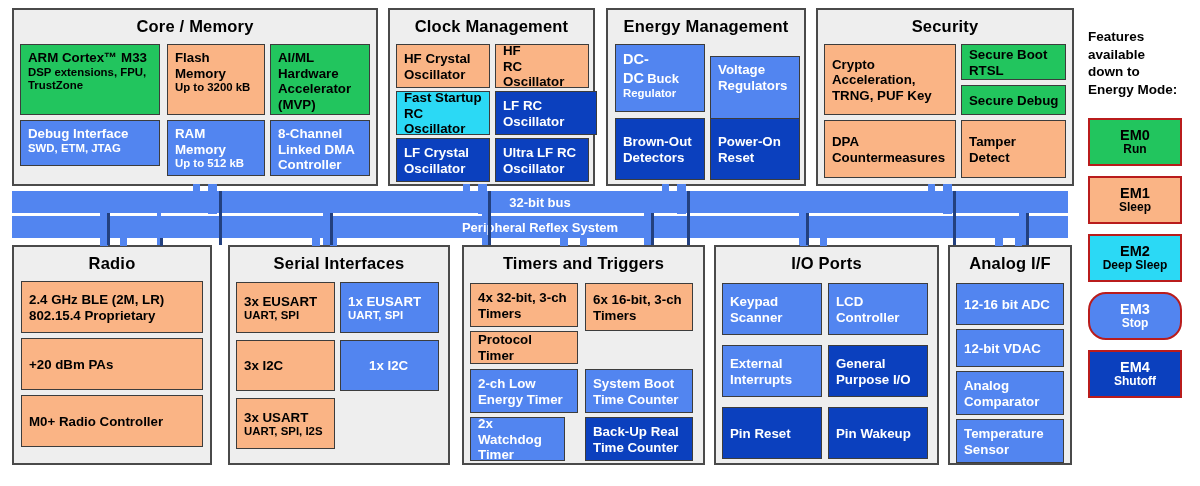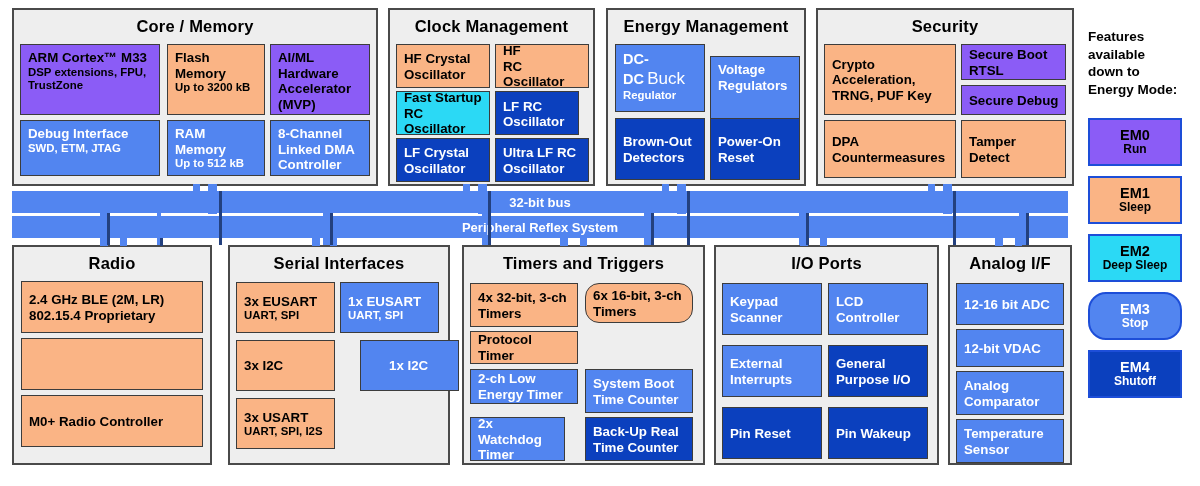--- a/index.html
+++ b/index.html
@@ -46,21 +46,21 @@
     font-size: 13.3px;
   }
   .blk .t2 {
     display: block;
     font-weight: bold;
     font-size: 11.4px;
   }
   .blk.center-v { display: flex; flex-direction: column; justify-content: center; }
 
   
-  .em0 { background: #8b5cf6; color: #000000; }
+  .em0 { background: #22c55e; color: #000000; }
   .em1 { background: #fab485; color: #000000; }
   .em2 { background: #2bd9f5; color: #000000; }
   .em3 { background: #5285f0; color: #ffffff; }
   .em4 { background: #0b40be; color: #ffffff; }
 
   
   .bus {
     position: absolute;
     background: #5285f0;
     color: #ffffff;
@@ -89,21 +89,21 @@
     font-size: 13.5px;
     color: #000;
     line-height: 1.3;
     margin-bottom: 12px;
   }
   .legend-swatch {
     position: absolute;
     left: 1088px;
     width: 94px;
     height: 48px;
-    border: 2px solid #1d4ed8;
+    border: 2px solid #b91c1c;
     box-sizing: border-box;
     display: flex;
     flex-direction: column;
     align-items: center;
     justify-content: center;
     line-height: 1.16;
   }
   .legend-swatch .em-name { font-weight: bold; font-size: 14.5px; }
   .legend-swatch .em-desc { font-weight: bold; font-size: 12px; }
 </style>
@@ -122,21 +122,21 @@
   <span class="t1">Flash</span>
   <span class="t1">Memory</span>
   <span class="t2">Up to 3200 kB</span>
 </div>
 <div class="blk em0" style="left:270px; top:44px; width:100px; height:71px;">
   <span class="t1">AI/ML</span>
   <span class="t1">Hardware</span>
   <span class="t1">Accelerator</span>
   <span class="t1">(MVP)</span>
 </div>
-<div class="blk em3" style="left:20px; top:120px; width:140px; height:56px;">
+<div class="blk em3" style="left:20px; top:120px; width:140px; height:46px;">
   <span class="t1">Debug Interface</span>
   <span class="t2">SWD, ETM, JTAG</span>
 </div>
 <div class="blk em3" style="left:167px; top:120px; width:98px; height:56px;">
   <span class="t1">RAM Memory</span>
   <span class="t2">Up to 512 kB</span>
 </div>
 <div class="blk em3" style="left:270px; top:120px; width:100px; height:56px;">
   <span class="t1">8-Channel</span>
   <span class="t1">Linked DMA</span>
@@ -151,39 +151,39 @@
   <span class="t1">Oscillator</span>
 </div>
 <div class="blk em1 center-v" style="left:495px; top:44px; width:94px; height:44px;">
   <span class="t1">HF</span>
   <span class="t1">RC Oscillator</span>
 </div>
 <div class="blk em2 center-v" style="left:396px; top:91px; width:94px; height:44px;">
   <span class="t1">Fast Startup</span>
   <span class="t1">RC Oscillator</span>
 </div>
-<div class="blk em4 center-v" style="left:495px; top:91px; width:84px; height:44px;justify-content:flex-end;">
+<div class="blk em4 center-v" style="left:495px; top:91px; width:102px; height:44px;">
   <span class="t1">LF RC</span>
   <span class="t1">Oscillator</span>
 </div>
 <div class="blk em4 center-v" style="left:396px; top:138px; width:94px; height:44px;">
   <span class="t1">LF Crystal</span>
   <span class="t1">Oscillator</span>
 </div>
 <div class="blk em4 center-v" style="left:495px; top:138px; width:94px; height:44px;">
   <span class="t1">Ultra LF RC</span>
   <span class="t1">Oscillator</span>
 </div>
 
 <div class="panel" style="left:606px; top:8px; width:200px; height:178px;">
   <div class="panel-title" style="margin-top:8px;">Energy Management</div>
 </div>
 <div class="blk em3" style="left:615px; top:44px; width:90px; height:68px;">
   <span style="display:block;">
-    <span style="font-weight:bold; font-size:14.5px;">DC-DC</span><span style="font-weight:bold; font-size:11.4px;">&nbsp;</span><span style="font-weight:normal; font-size:17px;">Buck</span>
+    <span style="font-weight:bold; font-size:14.5px;">DC-DC</span><span style="font-weight:bold; font-size:11.4px;">&nbsp;</span><span style="font-weight:bold; font-size:13px;">Buck</span>
   </span>
   <span class="t2">Regulator</span>
 </div>
 <div class="blk em3" style="left:710px; top:44px; width:90px; height:68px;margin-top:12px;">
   <span class="t1">Voltage</span>
   <span class="t1">Regulators</span>
 </div>
 <div class="blk em4 center-v" style="left:615px; top:118px; width:90px; height:62px;">
   <span class="t1">Brown-Out</span>
   <span class="t1">Detectors</span>
@@ -262,62 +262,63 @@
 <div class="stub" style="left:1015px; top:236px; width:7px; height:10px;"></div>
 
 <div class="panel" style="left:12px; top:245px; width:200px; height:220px;">
   <div class="panel-title" style="margin-top:8px;">Radio</div>
 </div>
 <div class="blk em1 center-v" style="left:21px; top:281px; width:182px; height:52px;">
   <span class="t1">2.4 GHz BLE (2M, LR)</span>
   <span class="t1">802.15.4 Proprietary</span>
 </div>
 <div class="blk em1 center-v" style="left:21px; top:338px; width:182px; height:52px;">
+  <span class="t1">+20 dBm PAs</span>
 </div>
 <div class="blk em1 center-v" style="left:21px; top:395px; width:182px; height:52px;">
   <span class="t1">M0+ Radio Controller</span>
 </div>
 
 <div class="panel" style="left:228px; top:245px; width:222px; height:220px;">
   <div class="panel-title" style="margin-top:8px;">Serial Interfaces</div>
 </div>
 <div class="blk em1 center-v" style="left:236px; top:282px; width:99px; height:51px;">
   <span class="t1">3x EUSART</span>
   <span class="t2">UART, SPI</span>
 </div>
 <div class="blk em3 center-v" style="left:340px; top:282px; width:99px; height:51px;">
   <span class="t1">1x EUSART</span>
   <span class="t2">UART, SPI</span>
 </div>
 <div class="blk em1 center-v" style="left:236px; top:340px; width:99px; height:51px;">
   <span class="t1">3x I2C</span>
 </div>
-<div class="blk em3 center-v" style="left:360px; top:340px; width:99px; height:51px;padding-left:28px;">
+<div class="blk em3 center-v" style="left:340px; top:340px; width:99px; height:51px;padding-left:28px;">
   <span class="t1">1x I2C</span>
 </div>
 <div class="blk em1 center-v" style="left:236px; top:398px; width:99px; height:51px;">
   <span class="t1">3x USART</span>
   <span class="t2">UART, SPI, I2S</span>
 </div>
 
 <div class="panel" style="left:462px; top:245px; width:243px; height:220px;">
   <div class="panel-title" style="margin-top:8px;">Timers and Triggers</div>
 </div>
 <div class="blk em1 center-v" style="left:470px; top:283px; width:108px; height:44px;">
   <span class="t1">4x 32-bit, 3-ch</span>
   <span class="t1">Timers</span>
 </div>
-<div class="blk em1 center-v" style="left:585px; top:283px; width:108px; height:40px;border-radius:14px;">
+<div class="blk em1 center-v" style="left:585px; top:283px; width:108px; height:48px;">
   <span class="t1">6x 16-bit, 3-ch</span>
   <span class="t1">Timers</span>
 </div>
 <div class="blk em1 center-v" style="left:470px; top:331px; width:108px; height:33px;">
   <span class="t1">Protocol Timer</span>
 </div>
-<div class="blk em3 center-v" style="left:470px; top:369px; width:108px; height:35px;">
+<div class="blk em3 center-v" style="left:470px; top:369px; width:108px; height:44px;">
   <span class="t1">2-ch Low</span>
   <span class="t1">Energy Timer</span>
 </div>
 <div class="blk em3 center-v" style="left:585px; top:369px; width:108px; height:44px;">
   <span class="t1">System Boot</span>
   <span class="t1">Time Counter</span>
 </div>
 <div class="blk em3 center-v" style="left:470px; top:417px; width:95px; height:44px;">
   <span class="t1">2x Watchdog</span>
   <span class="t1">Timer</span>

